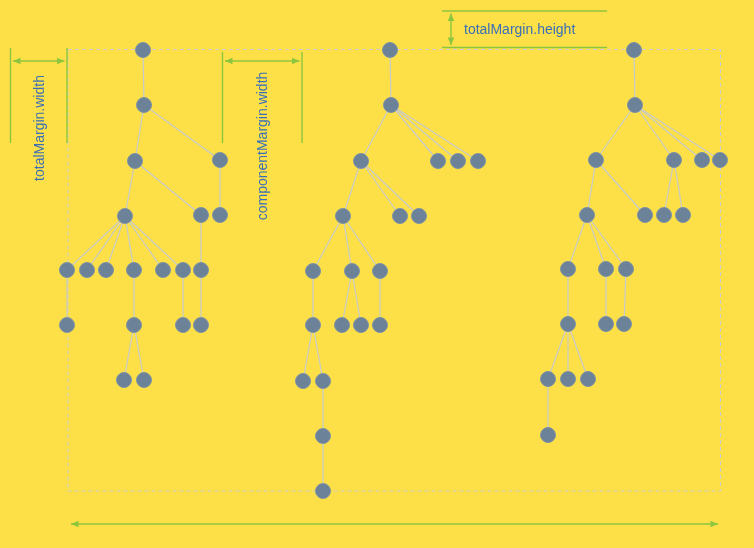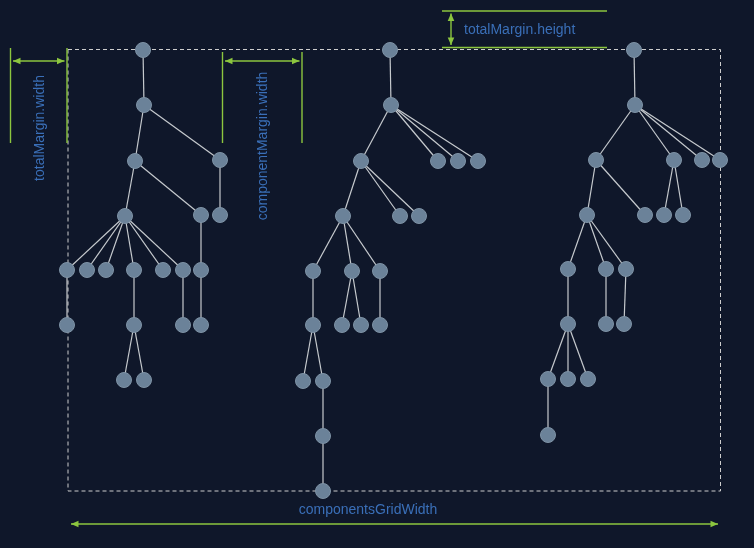--- a/index.html
+++ b/index.html
@@ -4,21 +4,21 @@
 <style>
   html, body {
     margin: 0; padding: 0;
     background: #ffffff;
     font-family: "Liberation Sans", sans-serif;
   }
   #stage {
     position: relative;
     width: 754px;
     height: 548px;
-    background: #0f172a;
+    background: #fde047;
     overflow: hidden;
   }
   #diagram-svg {
     position: absolute;
     left: 0; top: 0;
   }
   .anno-label {
     position: absolute;
     font-size: 14px;
     line-height: 16px;
@@ -172,14 +172,13 @@
       <circle cx="588" cy="379" r="7.5" fill="#6B8299" stroke="#7E92A5" stroke-width="1"></circle>
       <circle cx="548" cy="435" r="7.5" fill="#6B8299" stroke="#7E92A5" stroke-width="1"></circle>
     </svg>
 
   <div class="anno-label" id="lbl-total-margin-height" style="color: rgb(58, 111, 184);">totalMargin.height</div>
 
   <div class="anno-label" id="lbl-total-margin-width" style="color: rgb(58, 111, 184);">totalMargin.width</div>
 
   <div class="anno-label" id="lbl-component-margin-width" style="color: rgb(58, 111, 184);">componentMargin.width</div>
 
-  <div class="anno-label" id="lbl-components-grid-width" style="color: rgb(58, 111, 184);">componentsGridWidth</div>
 </div>
 
 </body></html>

